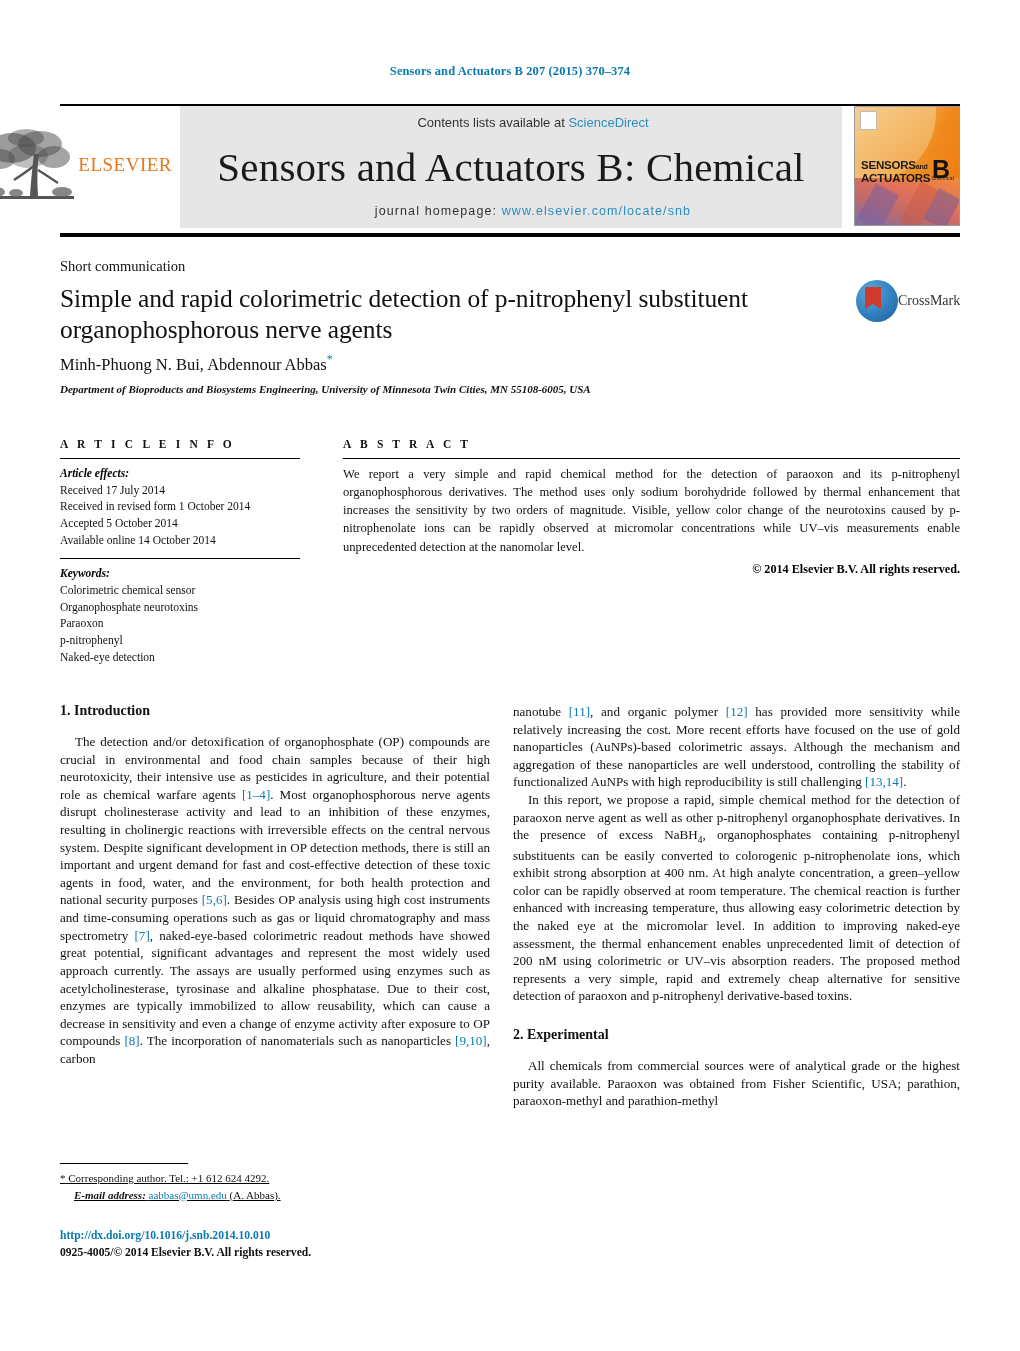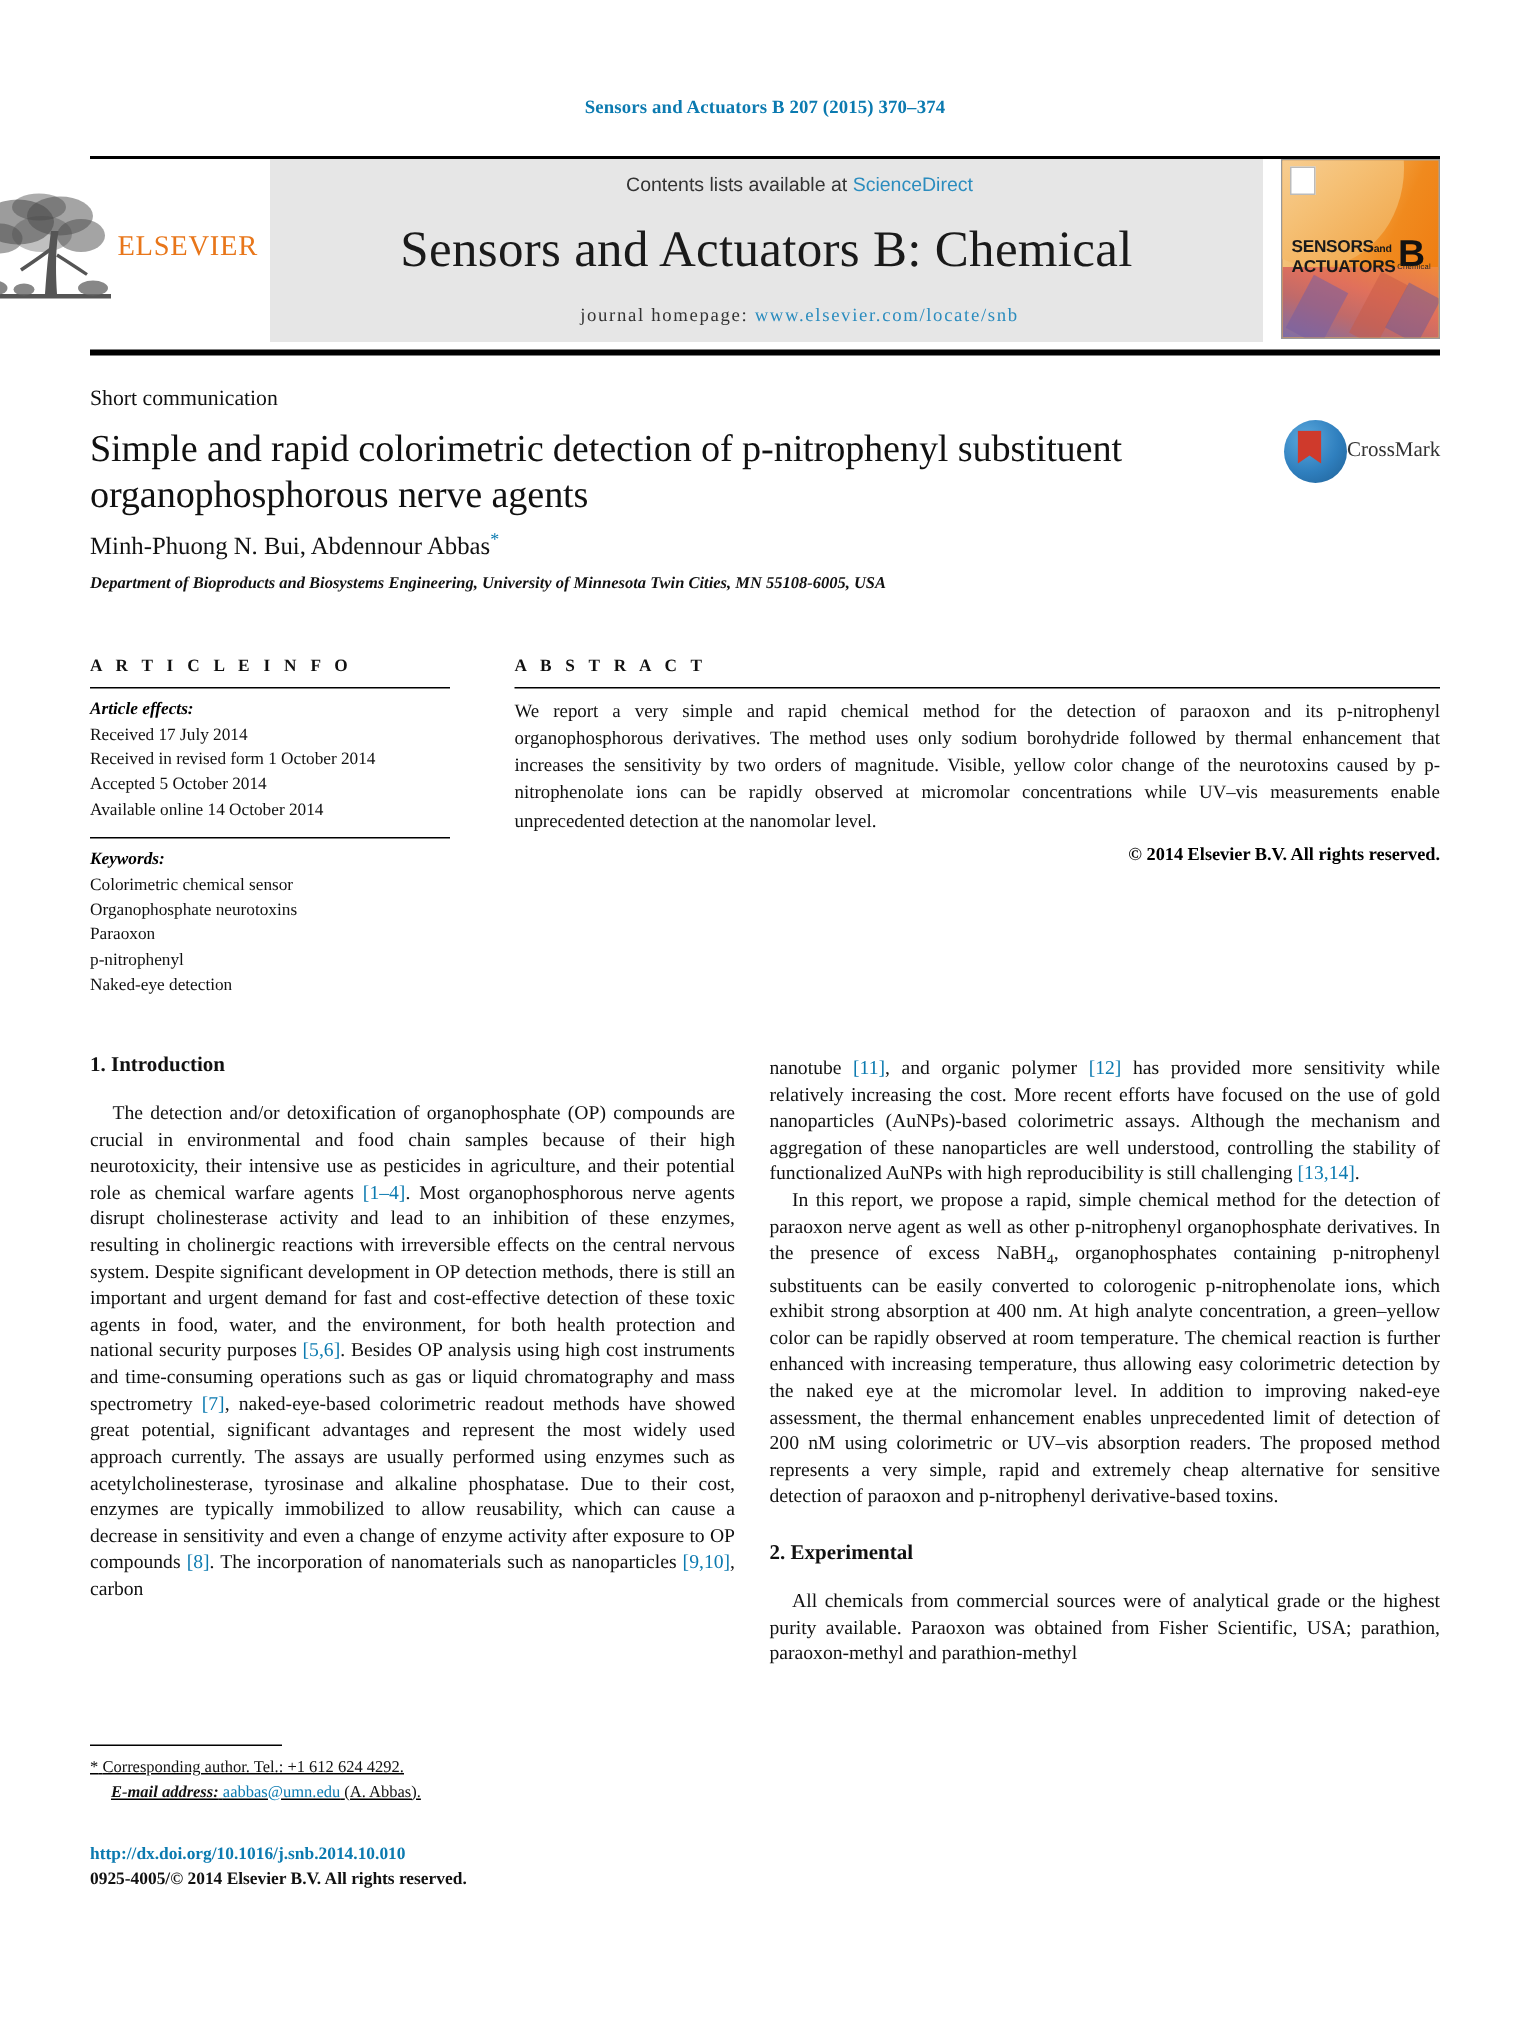--- a/index.html
+++ b/index.html
@@ -92,26 +92,26 @@
     font-family: "Liberation Sans", sans-serif;
     font-size: 13px;
     color: #333;
     margin-left: 44px;
   }
   .contents-line .sd {
     color: #2b8cbe;
   }
   .journal-title {
     font-family: "Liberation Serif", serif;
-    font-size: 34px;
+    font-size: 41px;
     color: #1a1a1a;
     letter-spacing: 0.2px;
   }
   .homepage-line {
-    font-family: Liberation Serif, serif;
+    font-family: Liberation Sans, sans-serif;
     font-size: 12.5px;
     color: #333;
     letter-spacing: 1.1px;
     padding-left: 44px;
   }
   .homepage-line .url {
     color: #2b8cbe;
   }
   .cover-thumb {
     flex: 0 0 106px;

